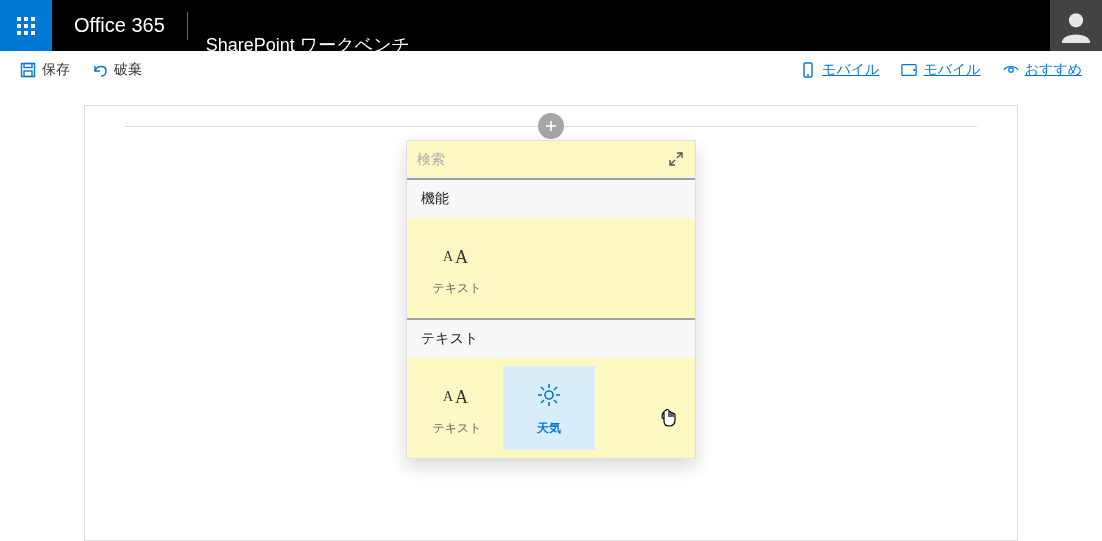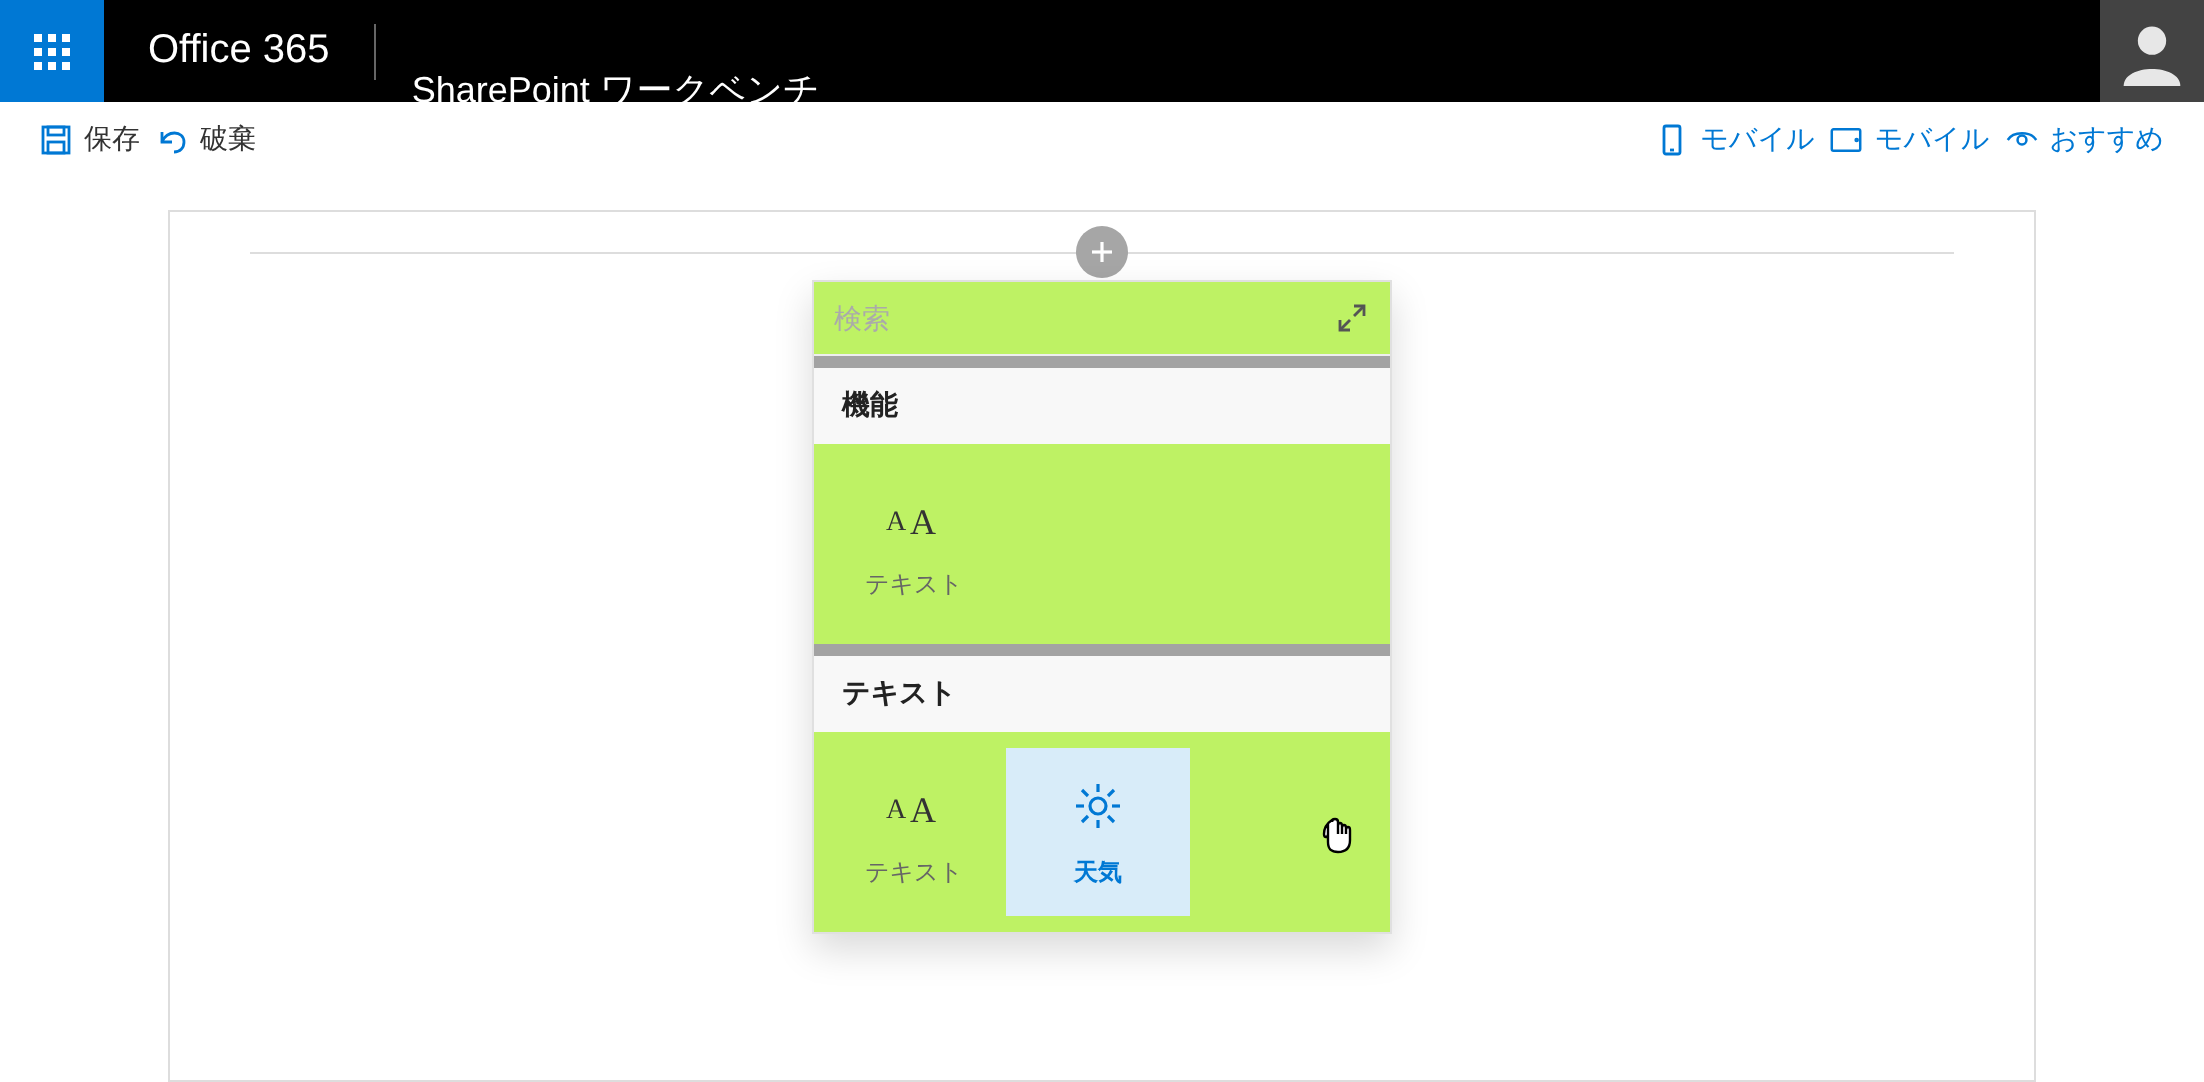--- a/index.html
+++ b/index.html
@@ -10,42 +10,42 @@
     .waffle { width: 52px; height: 51px; background: #0078d4; display: flex; align-items: center; justify-content: center; cursor: pointer; }
     .waffle svg { fill: #fff; }
     .brand { display: flex; align-items: center; padding: 0 22px; font-size: 20px; font-weight: 400; }
     .vbar { width: 1px; height: 28px; background: rgba(255,255,255,0.4); align-self: center; }
     .page-title { display: flex; align-items: center; padding: 0 18px; font-size: 18px; font-weight: 400; margin-top: 39px; }
     .spacer { flex: 1; }
     .avatar { width: 52px; height: 51px; background: #434343; display: flex; align-items: center; justify-content: center; }
     .avatar svg { fill: #e7e7e7; }
 
     
-    .cmdbar { display: flex; align-items: center; height: 38px; padding: 0 20px; gap: 8px; background: #fff; color: #333; }
+    .cmdbar { display: flex; align-items: center; height: 38px; padding: 0 20px; gap: 22px; background: #fff; color: #333; }
     .cmd { display: flex; align-items: center; gap: 6px; cursor: pointer; font-size: 14px; color: #333; }
     .cmd .ic { width: 16px; height: 16px; display: inline-flex; align-items: center; justify-content: center; color: #0078d4; }
     .cmd .ic svg { stroke: currentColor; fill: none; }
     .cmdbar .spacer { flex: 1; }
     .cmd.right { color: #0078d4; }
-    .cmd.right span.lbl { color: #0078d4; }
+    .cmd.right span.lbl { color: #0078d4; text-decoration: underline; }
 
     
     .stage { padding: 16px 84px 0 84px; height: calc(541px - 51px - 38px); }
     .canvas { border: 1px solid #ddd; height: 100%; position: relative; background: #fff; }
     .sect-line { position: absolute; left: 40px; right: 40px; top: 20px; height: 1px; background: #ddd; }
     .plus-btn { position: absolute; top: 20px; left: 50%; transform: translate(-50%, -50%); width: 26px; height: 26px; border-radius: 50%; background: #a6a6a6; color: #fff; display: flex; align-items: center; justify-content: center; font-size: 18px; line-height: 1; cursor: pointer; }
 
     
-    .picker { position: absolute; top: 34px; left: 50%; transform: translateX(-50%); width: 290px; background: #bef264; border: 1px solid #e0e0e0; box-shadow: 0 8px 18px rgba(0,0,0,0.15); }
+    .picker { position: absolute; top: 34px; left: 50%; transform: translateX(-50%); width: 290px; background: #fef9c3; border: 1px solid #e0e0e0; box-shadow: 0 8px 18px rgba(0,0,0,0.15); }
     .picker-head { display: flex; align-items: center; padding: 6px 10px; border-bottom: 1px solid #eee; }
     .picker-head input { flex: 1; border: none; outline: none; font-size: 14px; color: #333; padding: 4px 0; background: transparent; }
     .picker-head input::placeholder { color: #aaa; }
     .picker-head .expand { width: 18px; height: 18px; display: flex; align-items: center; justify-content: center; cursor: pointer; }
     .picker-head .expand svg { stroke: #555; }
-    .group-title { padding: 10px 14px; font-weight: 700; font-size: 14px; color: #222; background: #f8f8f8; border-top: 6px solid #a3a3a3; }
+    .group-title { padding: 10px 14px; font-weight: 400; font-size: 14px; color: #222; background: #f8f8f8; border-top: 2px solid #a3a3a3; }
     .group-title:first-of-type { border-top: none; }
     .tiles { display: flex; flex-wrap: wrap; padding: 8px 4px; }
     .tile { width: 92px; height: 84px; display: flex; flex-direction: column; align-items: center; justify-content: center; gap: 10px; cursor: pointer; }
     .tile .glyph { height: 30px; display: flex; align-items: center; justify-content: center; color: #333; }
     .tile .cap { font-size: 12px; color: #666; text-align: right; }
     .tile.selected { background: #d8ecf9; font-weight: bold; }
     .tile.selected .cap { color: #0078d4; }
     .tile.selected .glyph { color: #0078d4; }
     .spacer-tile { width: 92px; height: 84px; }
 

